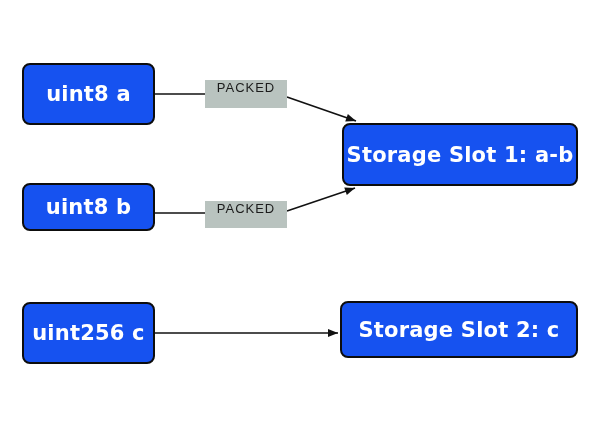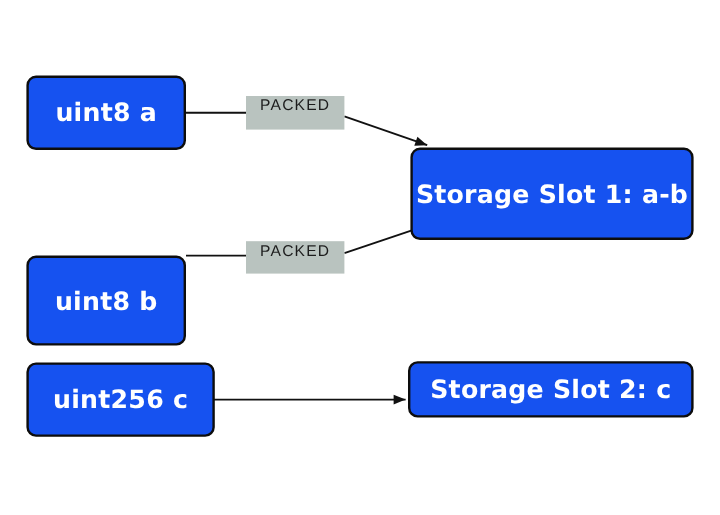--- a/index.html
+++ b/index.html
@@ -52,24 +52,24 @@
     color: var(--packed-text, #1c1c1c);
     font-size: 13px;
     font-family: "Liberation Sans", sans-serif;
     letter-spacing: 1px;
     display: flex;
     align-items: flex-start;
     justify-content: center;
     box-sizing: border-box;
   }
   .n-a  { left: 22px;  top: 63px;  width: 133px; height: 62px; }
-  .n-b  { left: 22px;  top: 183px; width: 133px; height: 75px; margin-top: 30px; }
-  .n-c  { left: 22px;  top: 302px; width: 157px; height: 62px; }
-  .n-s1 { left: 342px; top: 123px; width: 236px; height: 77px; }
-  .n-s2 { left: 340px; top: 301px; width: 238px; height: 47px; }
+  .n-b  { left: 22px;  top: 183px; width: 133px; height: 48px; }
+  .n-c  { left: 22px;  top: 302px; width: 133px; height: 62px; }
+  .n-s1 { left: 342px; top: 123px; width: 236px; height: 63px; }
+  .n-s2 { left: 340px; top: 301px; width: 238px; height: 57px; }
   .p-1  { left: 205px; top: 80px;  width: 82px;  height: 28px; }
   .p-2  { left: 205px; top: 201px; width: 82px;  height: 27px; }
 </style>
 </head>
 <body>
 
 <div class="canvas">
 
   <svg class="edges" width="600" height="429" viewBox="0 0 600 429" xmlns="http://www.w3.org/2000/svg">
     <defs>

